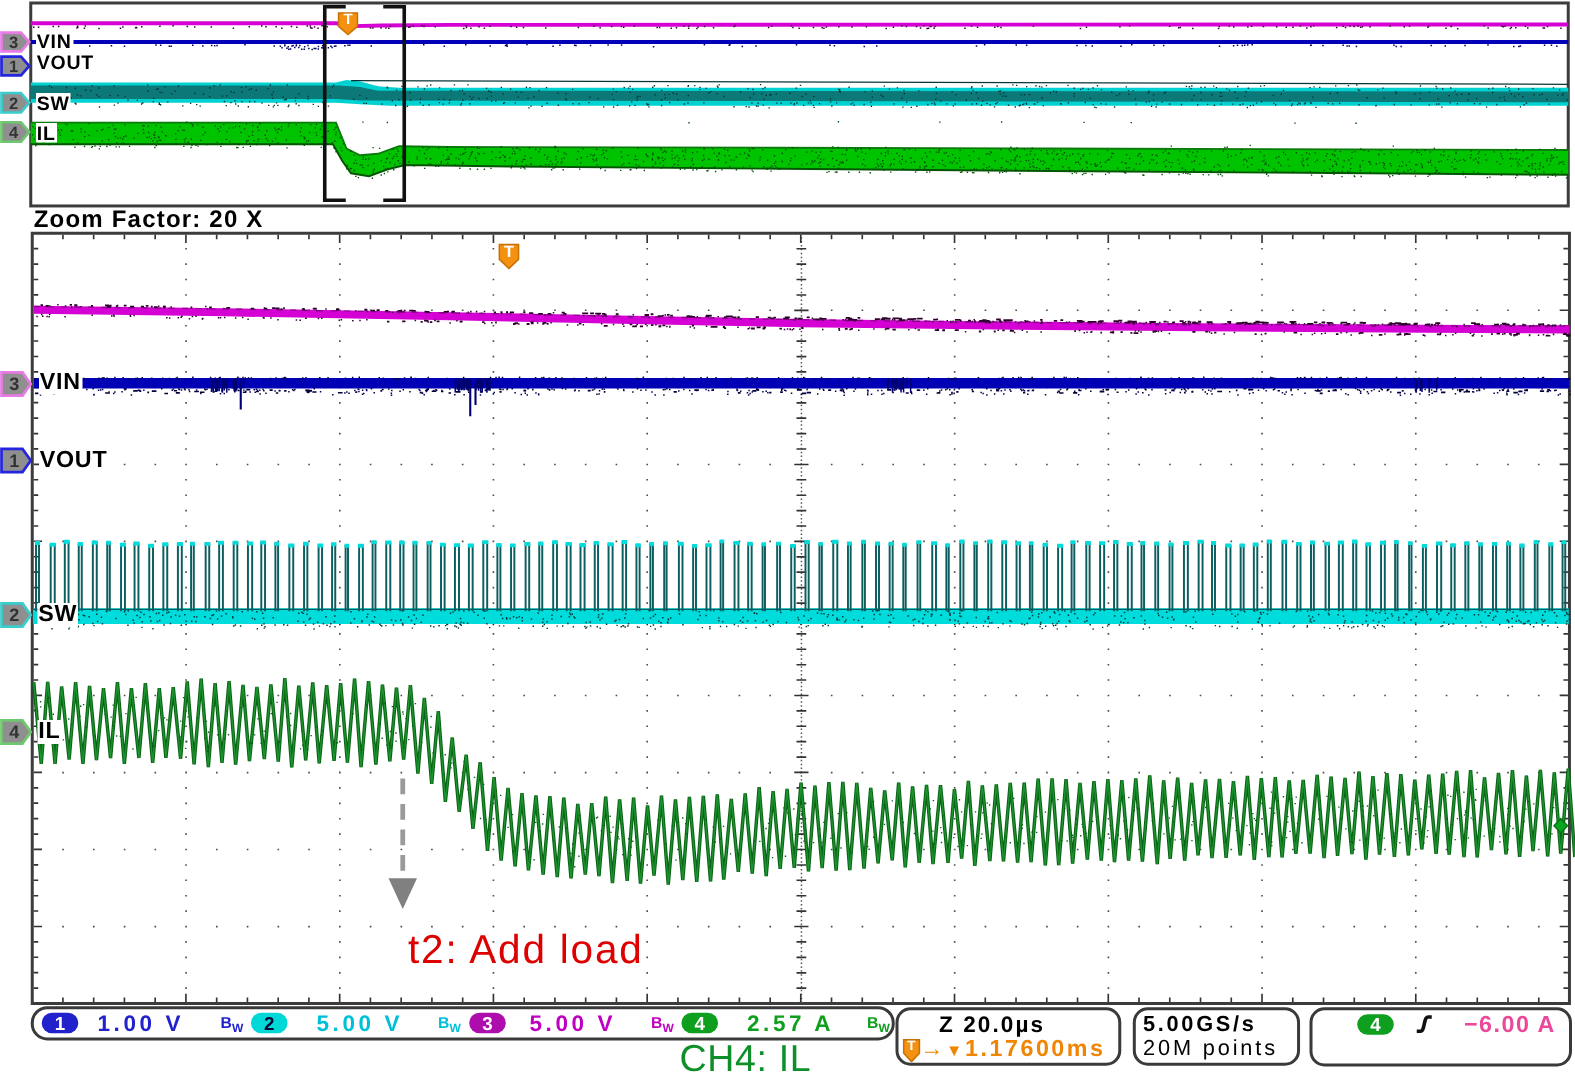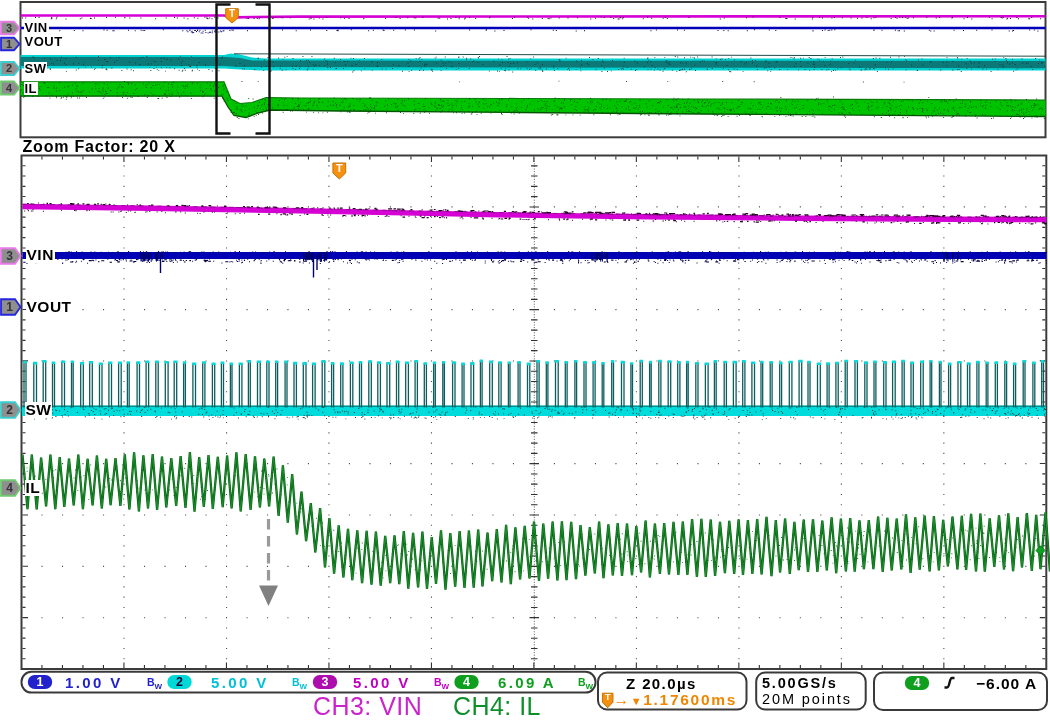--- a/index.html
+++ b/index.html
@@ -92,28 +92,28 @@
 <div style="position:absolute;left:23.5px;top:20.7px;font-size:13px;font-weight:bold;letter-spacing:0.5px;color:#000;background:#fff;line-height:13px;padding:0 1px;">VIN</div>
 <div style="position:absolute;left:23.5px;top:35.3px;font-size:13px;font-weight:bold;letter-spacing:0.5px;color:#000;background:#fff;line-height:13px;padding:0 1px;">VOUT</div>
 <div style="position:absolute;left:23.5px;top:62.3px;font-size:13px;font-weight:bold;letter-spacing:0.5px;color:#000;background:#fff;line-height:13px;padding:0 1px;">SW</div>
 <div style="position:absolute;left:23.5px;top:81.6px;font-size:13px;font-weight:bold;letter-spacing:0.5px;color:#000;background:#fff;line-height:13px;padding:0 1px;">IL</div>
 <div style="position:absolute;left:22.5px;top:137.6px;font-size:16px;font-weight:bold;letter-spacing:0.8px;color:#000;">Zoom Factor: 20 X</div>
 <div style="position:absolute;left:332.9px;top:162.3px;width:12.8px;text-align:center;font-size:11px;font-weight:bold;color:#fff;">T</div>
 <div style="position:absolute;left:25.5px;top:247.3px;font-size:15.5px;font-weight:bold;letter-spacing:0.5px;color:#000;background:#fff;line-height:15.5px;padding:0 1px;">VIN</div>
 <div style="position:absolute;left:25.5px;top:299.3px;font-size:15.5px;font-weight:bold;letter-spacing:0.5px;color:#000;background:#fff;line-height:15.5px;padding:0 1px;">VOUT</div>
 <div style="position:absolute;left:24.5px;top:402.3px;font-size:15.5px;font-weight:bold;letter-spacing:0.5px;color:#000;background:#fff;line-height:15.5px;padding:0 1px;">SW</div>
 <div style="position:absolute;left:24.5px;top:480.3px;font-size:15.5px;font-weight:bold;letter-spacing:0.5px;color:#000;background:#fff;line-height:15.5px;padding:0 1px;">IL</div>
+<div style="position:absolute;left:272px;top:617.5px;font-size:27px;letter-spacing:1.2px;color:#dd0000;">t2: Add load</div>
 <div style="position:absolute;left:65px;top:674.2px;font-size:15px;font-weight:bold;letter-spacing:2.4px;color:#2222cc;">1.00 V</div>
 <div style="position:absolute;left:211px;top:674.2px;font-size:15px;font-weight:bold;letter-spacing:2.4px;color:#00c0d8;">5.00 V</div>
 <div style="position:absolute;left:353px;top:674.2px;font-size:15px;font-weight:bold;letter-spacing:2.4px;color:#c000c0;">5.00 V</div>
-<div style="position:absolute;left:498px;top:674.2px;font-size:15px;font-weight:bold;letter-spacing:2.4px;color:#0f9f1f;">6.09 A</div>
+<div style="position:absolute;left:498px;top:674.2px;font-size:15px;font-weight:bold;letter-spacing:2.4px;color:#0f9f1f;">2.57 A</div>
 <div style="position:absolute;left:147px;top:675.5px;font-size:10.5px;font-weight:bold;color:#2222cc;">B<span style="font-size:8px;vertical-align:-3px;">W</span></div>
 <div style="position:absolute;left:292px;top:675.5px;font-size:10.5px;font-weight:bold;color:#00c0d8;">B<span style="font-size:8px;vertical-align:-3px;">W</span></div>
 <div style="position:absolute;left:434px;top:675.5px;font-size:10.5px;font-weight:bold;color:#c000c0;">B<span style="font-size:8px;vertical-align:-3px;">W</span></div>
 <div style="position:absolute;left:578px;top:675.5px;font-size:10.5px;font-weight:bold;color:#0f9f1f;">B<span style="font-size:8px;vertical-align:-3px;">W</span></div>
 <div style="position:absolute;left:626px;top:674.5px;font-size:15px;font-weight:bold;letter-spacing:1.4px;color:#000;">Z 20.0µs</div>
 <div style="position:absolute;left:602.4px;top:692.2px;width:10.5px;text-align:center;font-size:9px;font-weight:bold;color:#fff;">T</div>
 <div style="position:absolute;left:613.5px;top:691.3px;font-size:15.5px;font-weight:bold;letter-spacing:1.7px;color:#ef8500;">→<span style="font-size:11px;">▼</span>1.17600ms</div>
 <div style="position:absolute;left:762px;top:674.5px;font-size:14.5px;font-weight:bold;letter-spacing:1.8px;color:#000;text-align:center;">5.00GS/s</div>
 <div style="position:absolute;left:762px;top:691.2px;font-size:14.5px;font-weight:normal;letter-spacing:1.9px;color:#000;">20M points</div>
-<div style="position:absolute;left:976px;top:674.5px;font-size:15.5px;font-weight:bold;letter-spacing:1.0px;color:#000000;">−6.00 A</div>
-<div style="position:absolute;left:313px;top:692.3px;font-size:25px;letter-spacing:0.45px;color:#cc22cc;">CH3: VIN</div>
+<div style="position:absolute;left:976px;top:674.5px;font-size:15.5px;font-weight:bold;letter-spacing:1.0px;color:#ec4899;">−6.00 A</div>
 <div style="position:absolute;left:453px;top:692.3px;font-size:25px;letter-spacing:0.45px;color:#0e8f2a;text-align:right;">CH4: IL</div>
 </div>
 </body></html>

